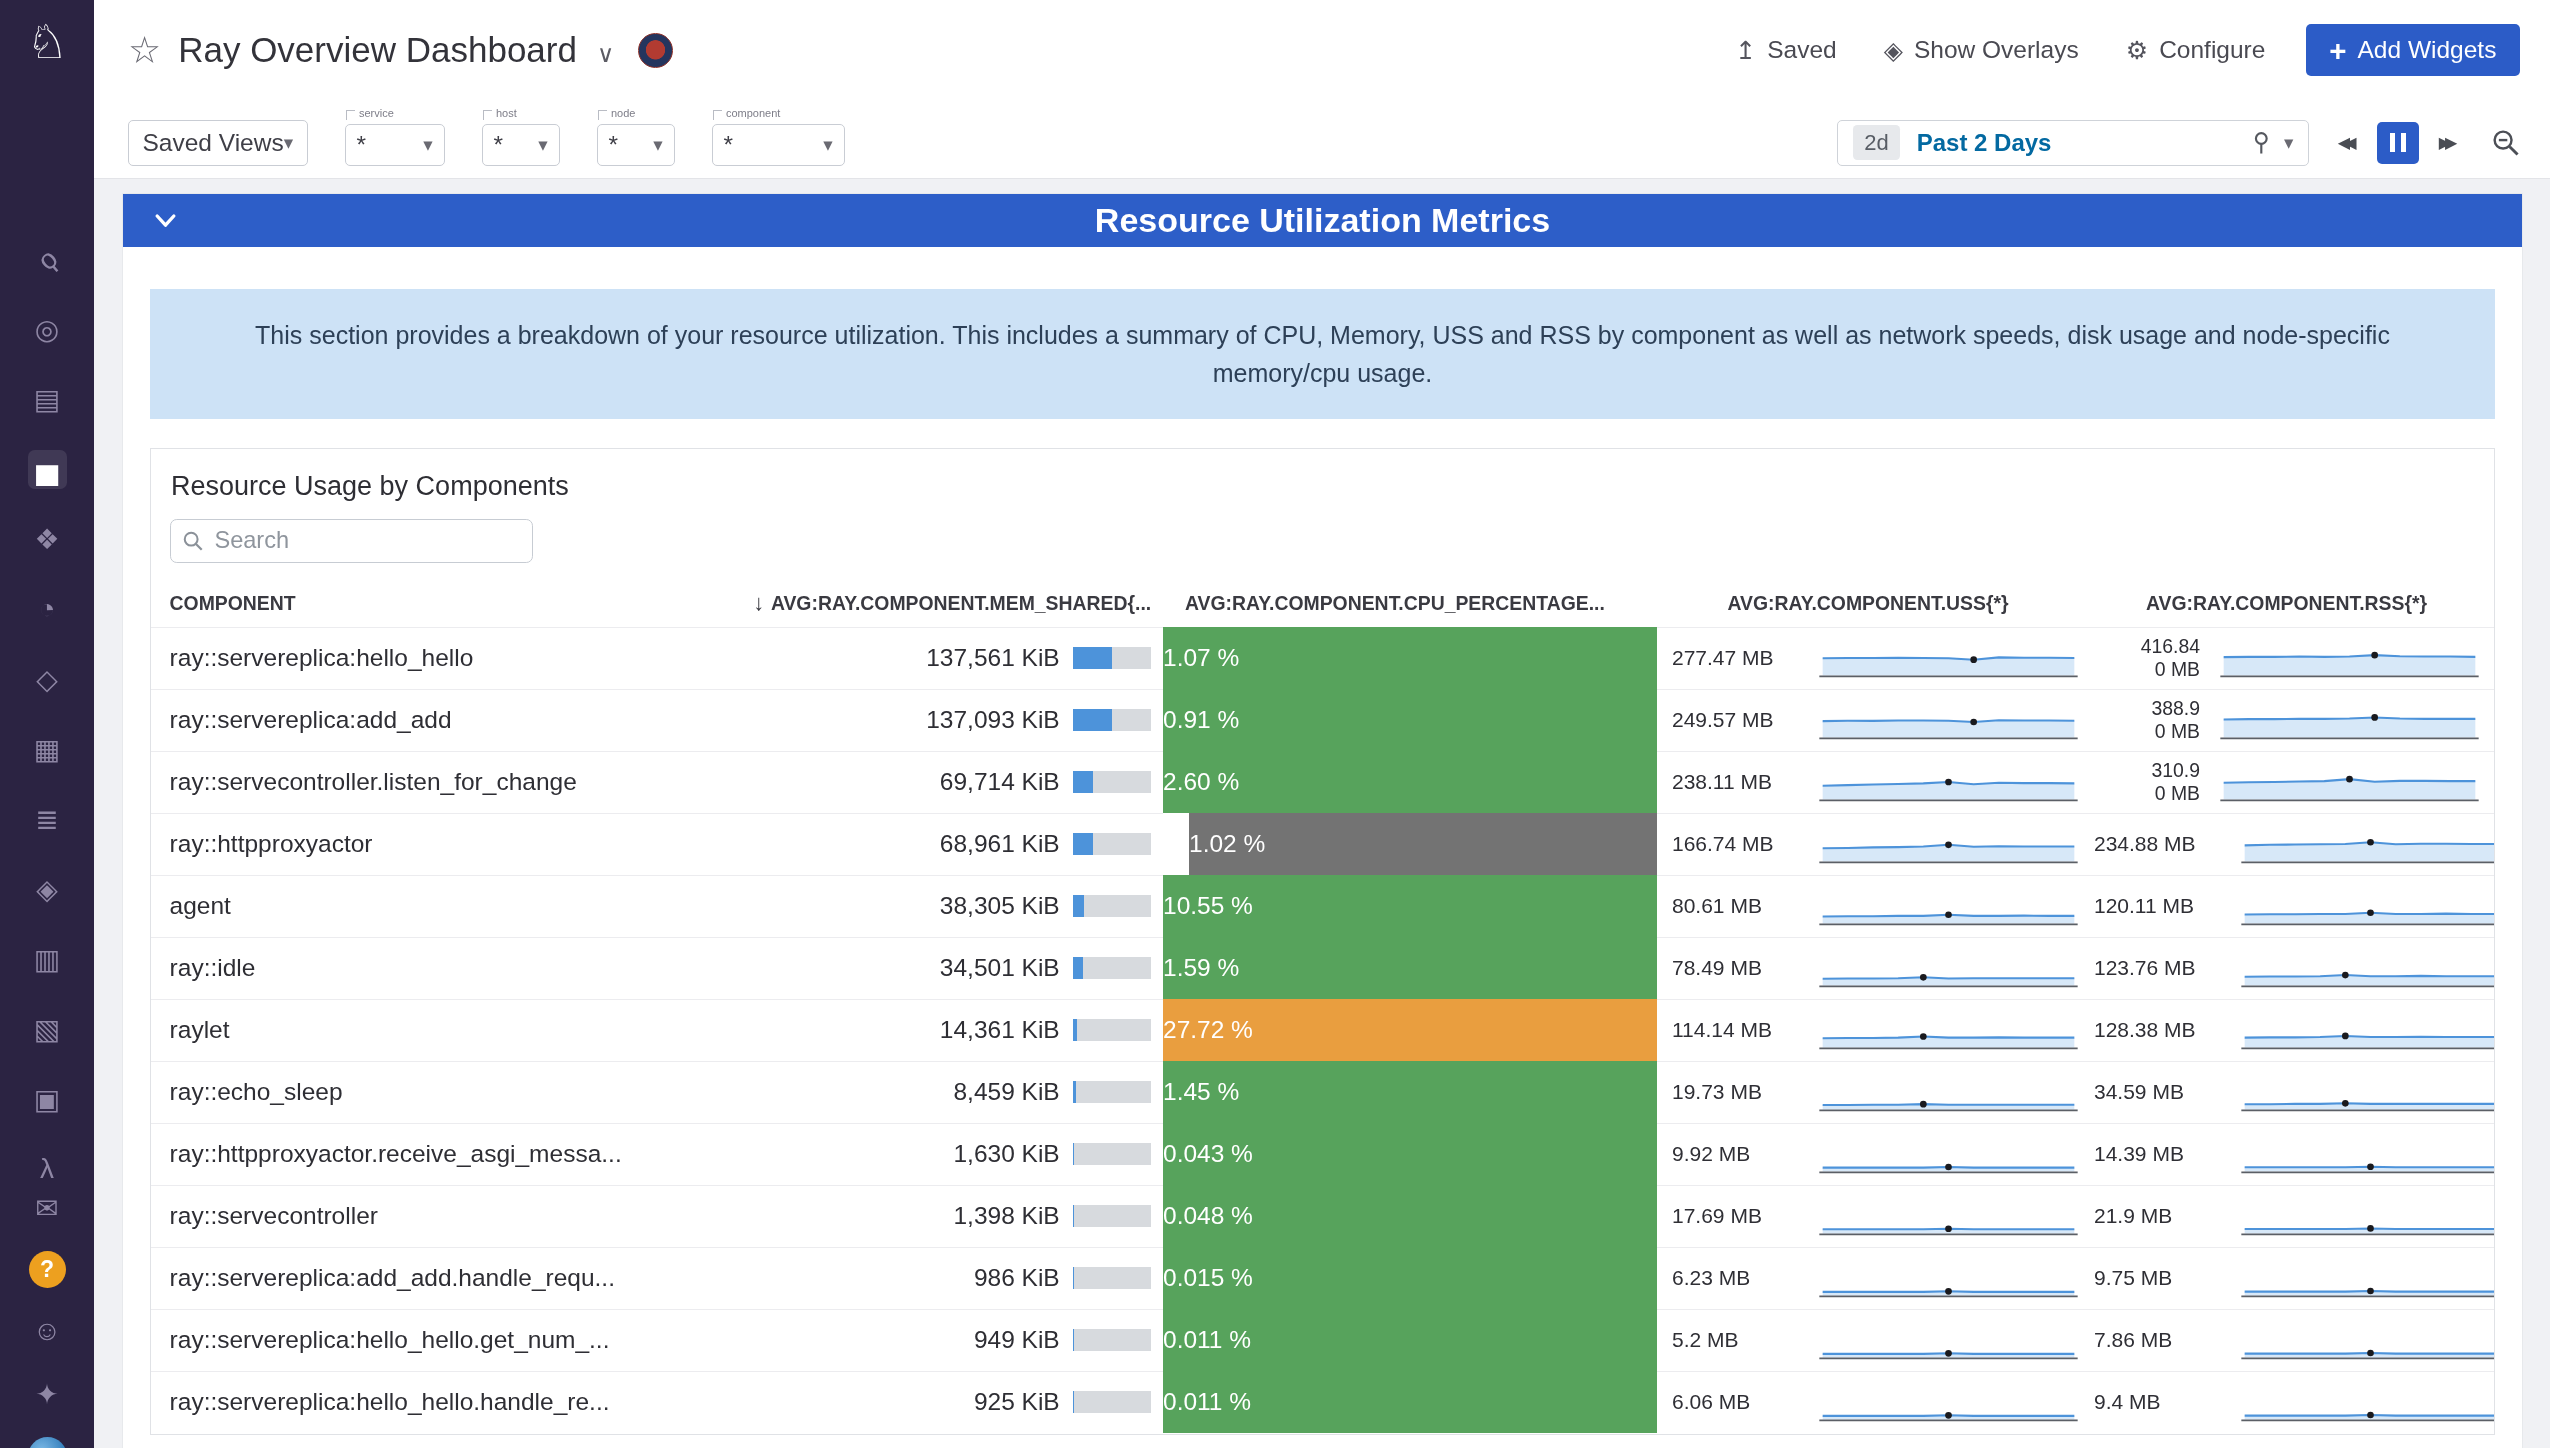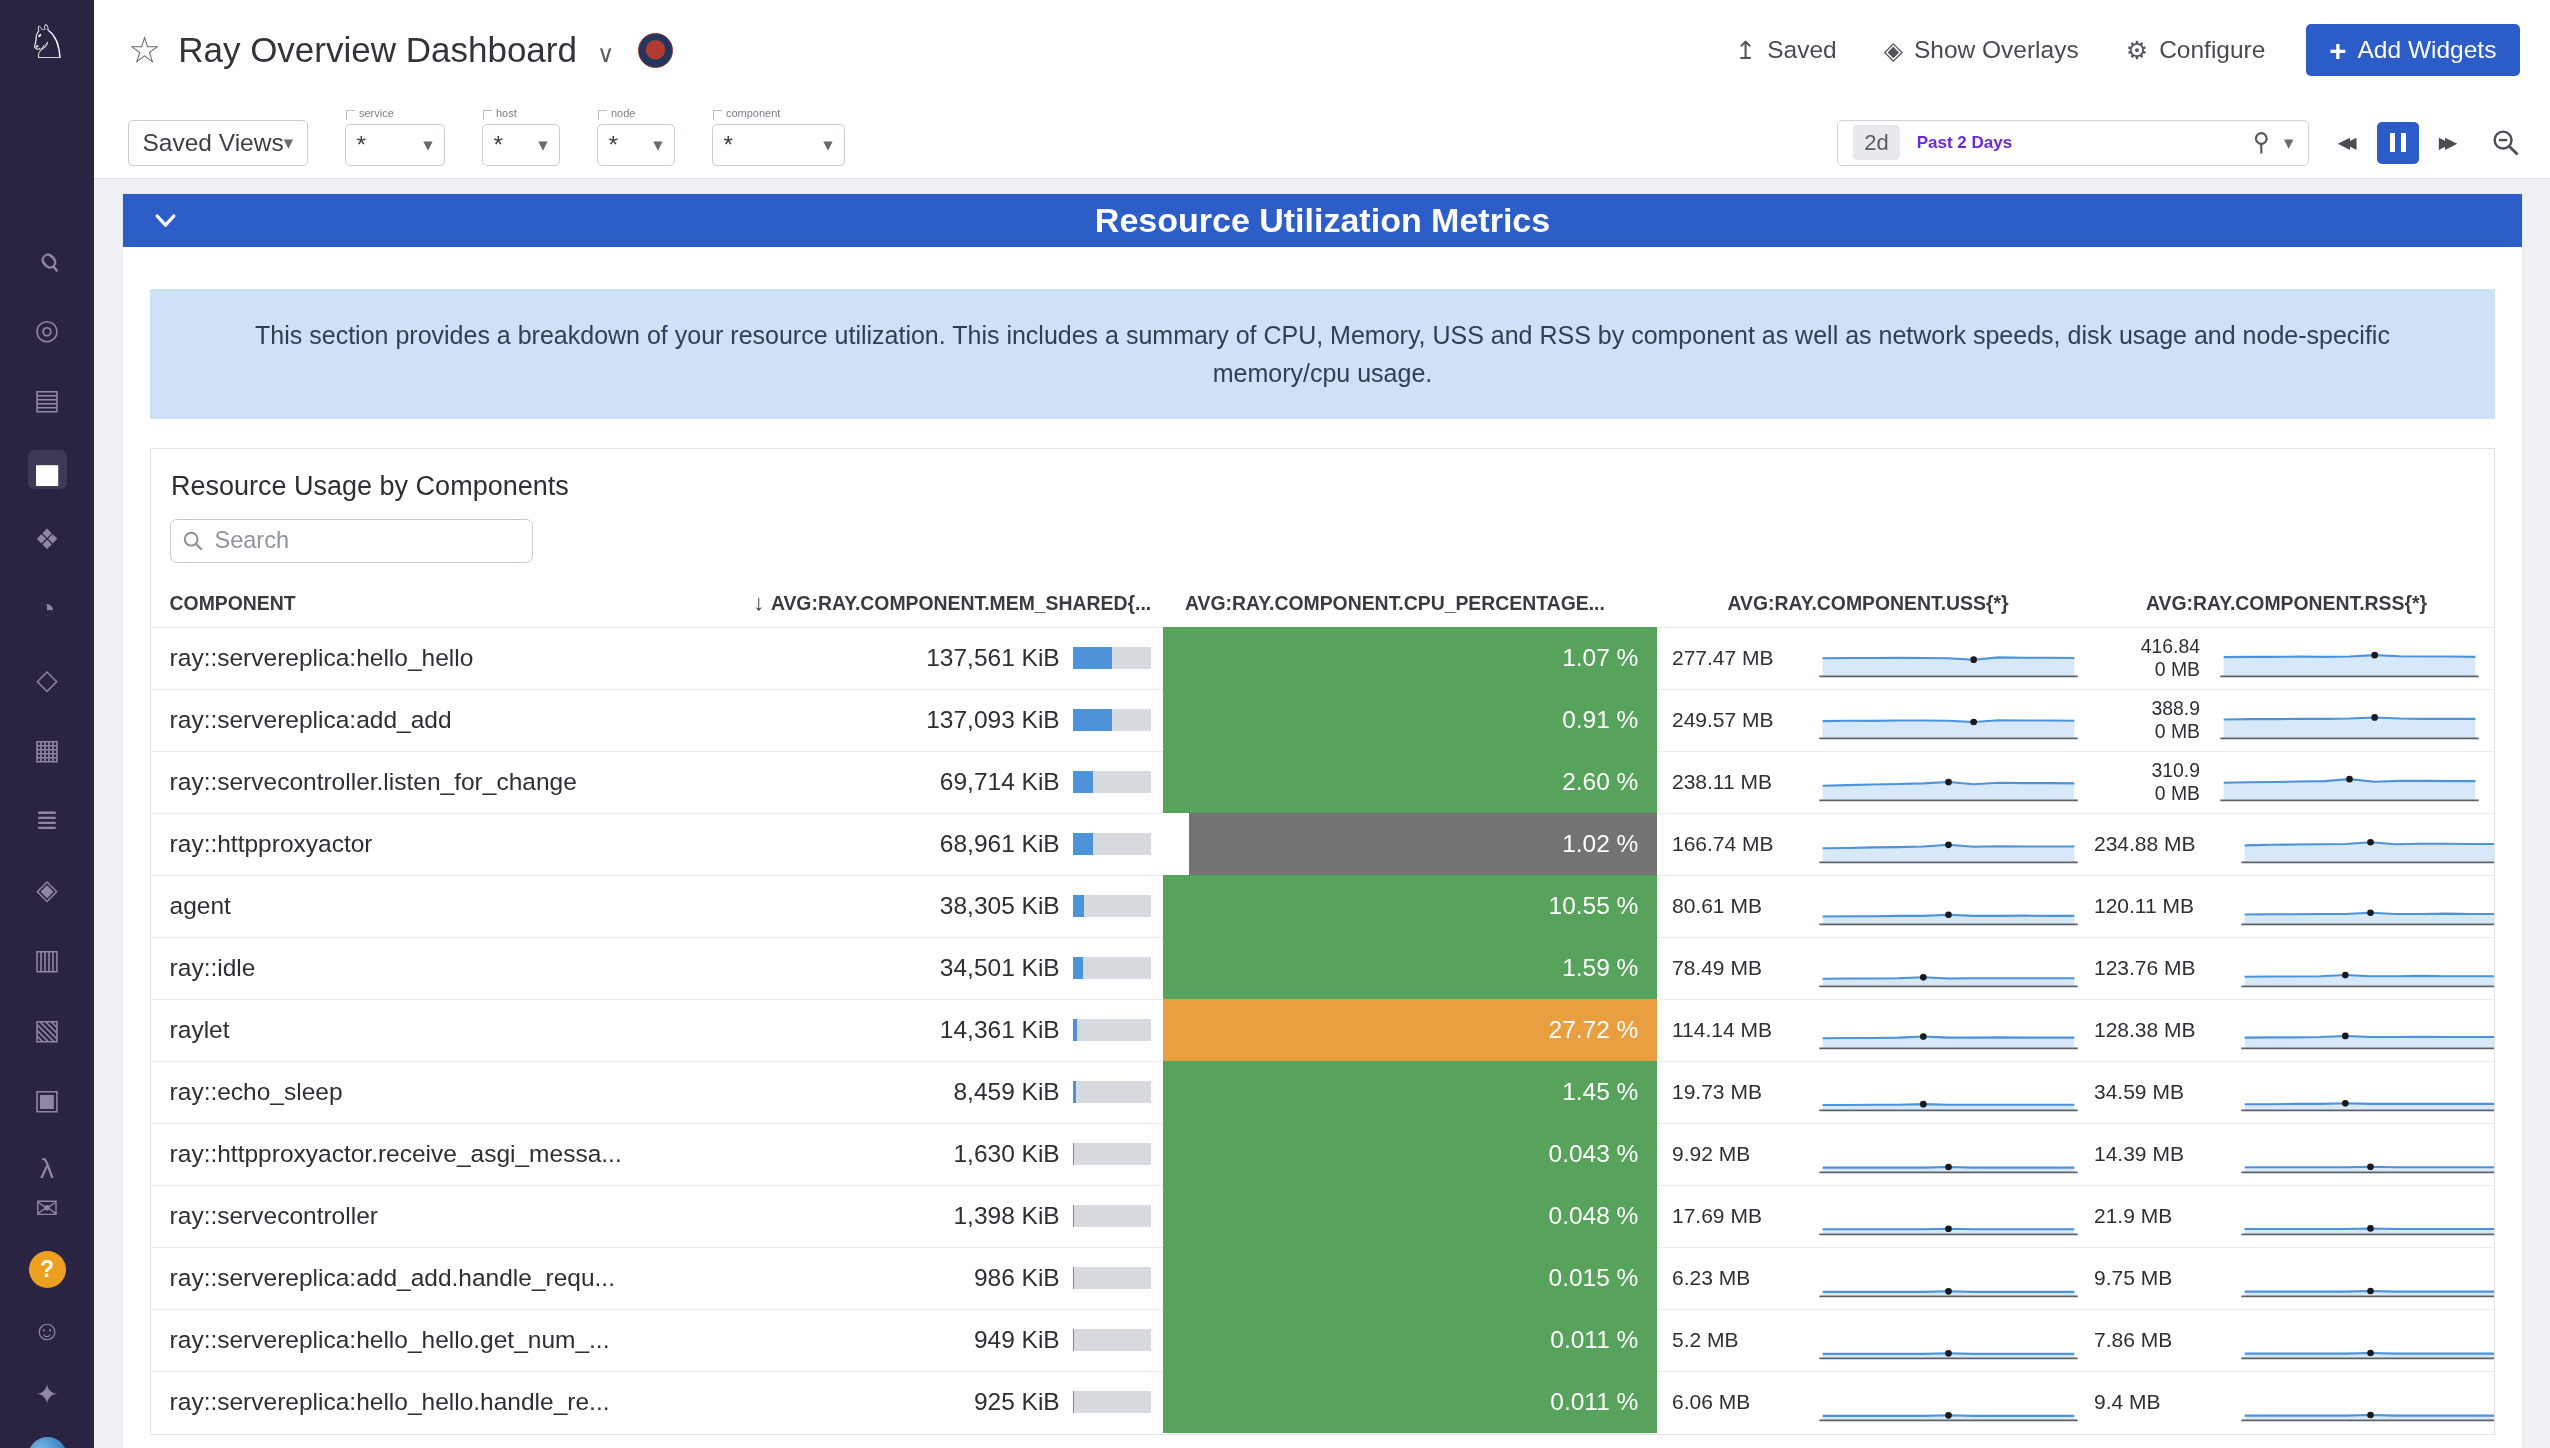--- a/index.html
+++ b/index.html
@@ -49,21 +49,21 @@
   .select-box { height:42px; border:1.3px solid #c9cdd4; border-radius:5px; display:flex;
                 align-items:center; justify-content:space-between; padding:0 11px; font-size:24.5px;
                 color:#3f3f47; cursor:pointer; gap:10px; }
   .fg-0 .select-box { width:100px; } .fg-1 .select-box { width:78px; }
   .fg-2 .select-box { width:78px; } .fg-3 .select-box { width:133px; }
 
   .time-wrap { margin-left:auto; display:flex; align-items:center; }
   .time-box { height:46px; width:472px; border:1.3px solid #cfd3d9; border-radius:5px;
               display:flex; align-items:center; padding:0 15px; cursor:pointer; }
   .time-badge { background:#e7e9ec; border-radius:4.2px; padding:4.2px 11px; font-size:22px; color:#585d65; margin-right:17px; }
-  .time-label { font-size:17px; font-weight:bold; color:#6d28d9; }
+  .time-label { font-size:24px; font-weight:bold; color:#0369a1; }
   .time-right { margin-left:auto; display:flex; align-items:center; gap:13.5px; }
   .transport { display:flex; align-items:center; gap:8.4px; margin-left:17px; }
   .tr-btn { width:42px; height:42px; display:flex; align-items:center; justify-content:center;
             color:#4a4d54; font-size:16px; letter-spacing:-5.9px; padding-right:5.9px; cursor:pointer; }
   .pause-btn { width:42px; height:42px; background:#2c5cc7; border-radius:5px; display:flex;
                gap:5.9px; align-items:center; justify-content:center; cursor:pointer; }
   .pause-btn i { width:5px; height:18.6px; background:#fff; display:block; }
   .zoom-btn { margin-left:22px; cursor:pointer; display:flex; align-items:center; }
 
   
@@ -92,21 +92,21 @@
   .sort-arrow { font-size:22px; font-weight:normal; }
   .th-cpu { padding-left:22px; }
   .th-uss, .th-rss { text-align:center; }
 
   .trow { height:62px; }
   .cell { display:flex; align-items:center; border-top:0.8px solid #ececef; min-width:0; }
   .cell-component { padding-left:18.6px; font-size:24.5px; color:#2e2e34; white-space:nowrap; overflow:hidden; }
   .cell-mem { justify-content:flex-end; gap:13.5px; padding-right:11.8px; font-size:24.5px; color:#2e2e34; white-space:nowrap; }
   .bar-track { width:78px; height:22px; background:#d7dade; flex:none; }
   .bar-fill { height:100%; }
-  .cell-cpu { border-top:none; justify-content:flex-end; padding-right:18.6px; color:#ffffff; font-size:24.5px; white-space:nowrap; }
+  .cell-cpu { border-top:none; justify-content:flex-start; padding-right:18.6px; color:#ffffff; font-size:24.5px; white-space:nowrap; }
   .cell-spark { padding-left:15px; gap:19px; overflow:hidden; }
   .spark-label { font-size:21px; color:#2f2f35; width:127px; flex:none; white-space:nowrap; }
   .spark-label.dual { width:106px; text-align:right; font-size:19.4px; line-height:23px; }
   svg.spark { flex:none; }
 </style>
 </head>
 <body>
 
 <aside class="sidebar">
   <div class="dd-logo">♘</div>

